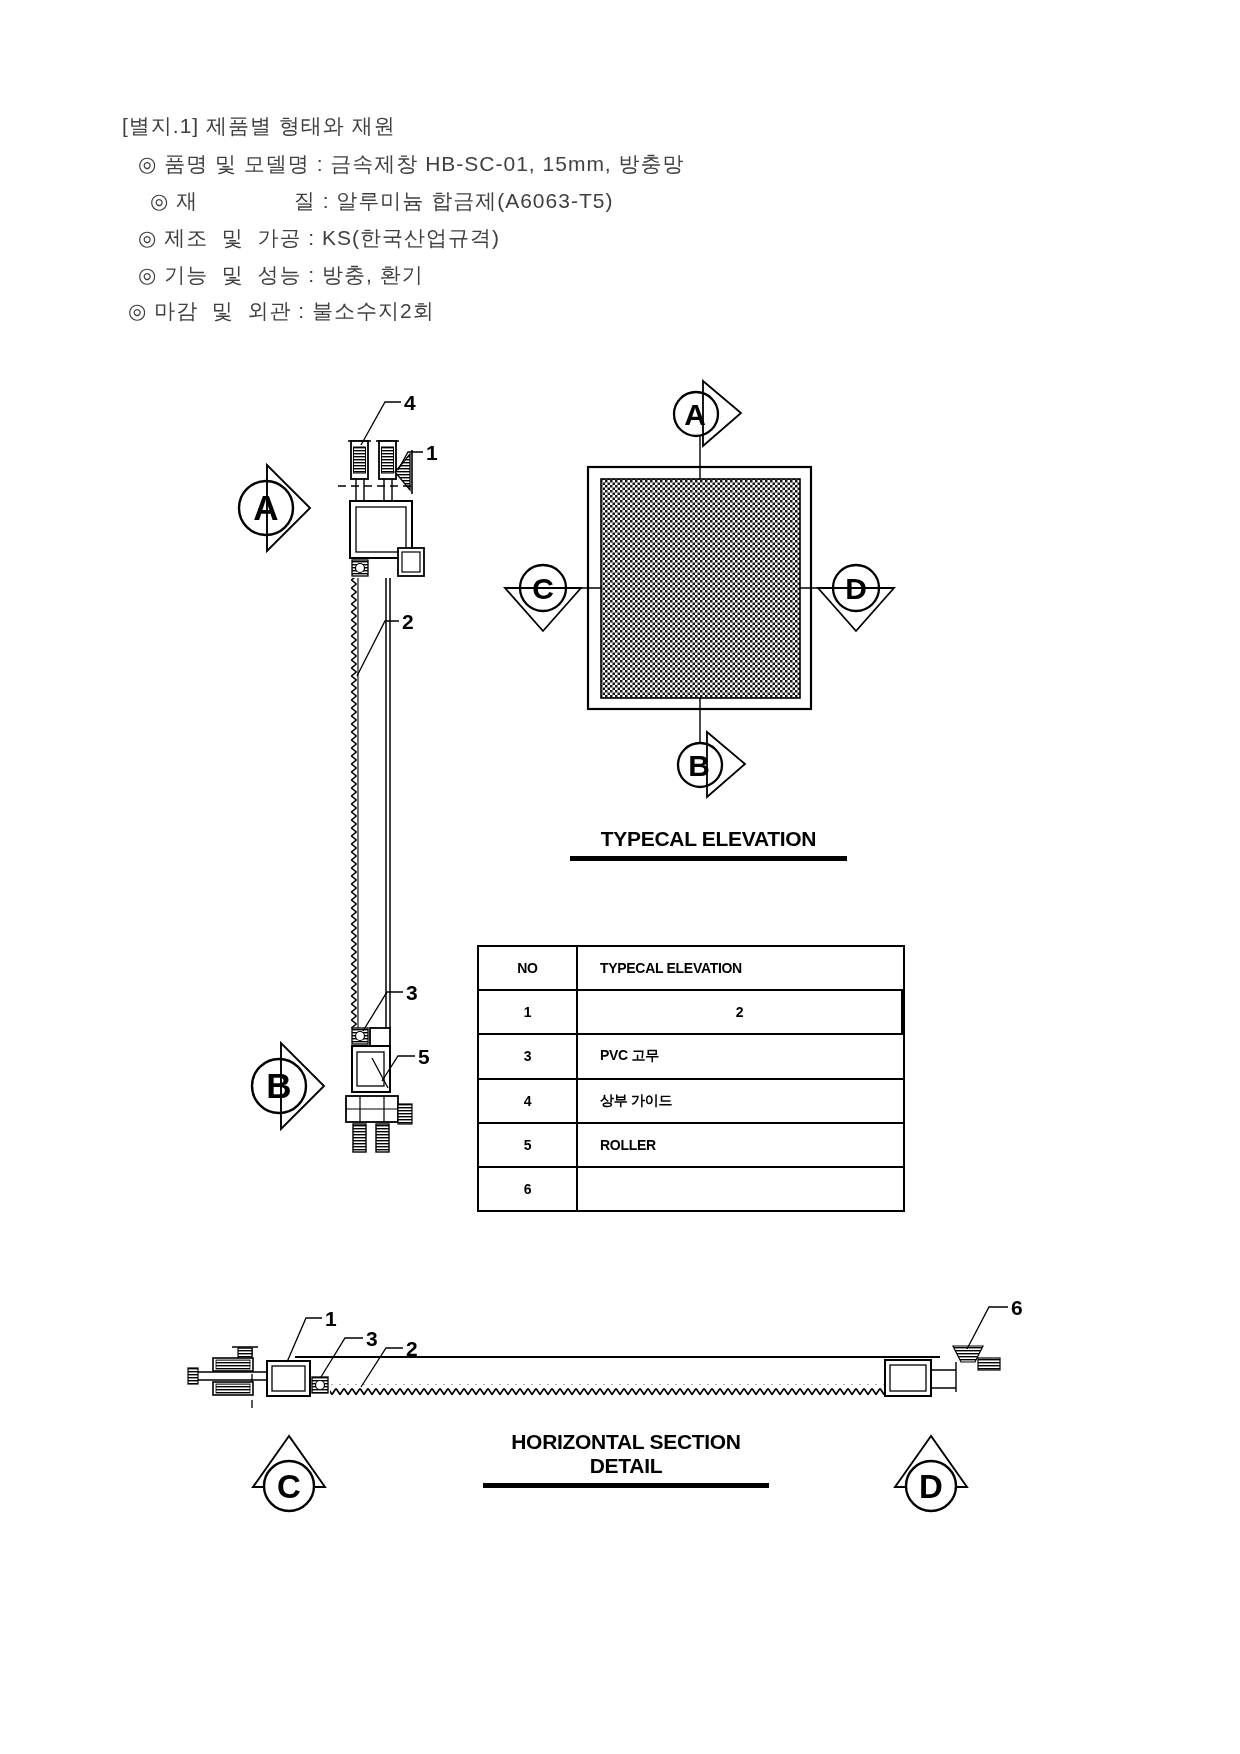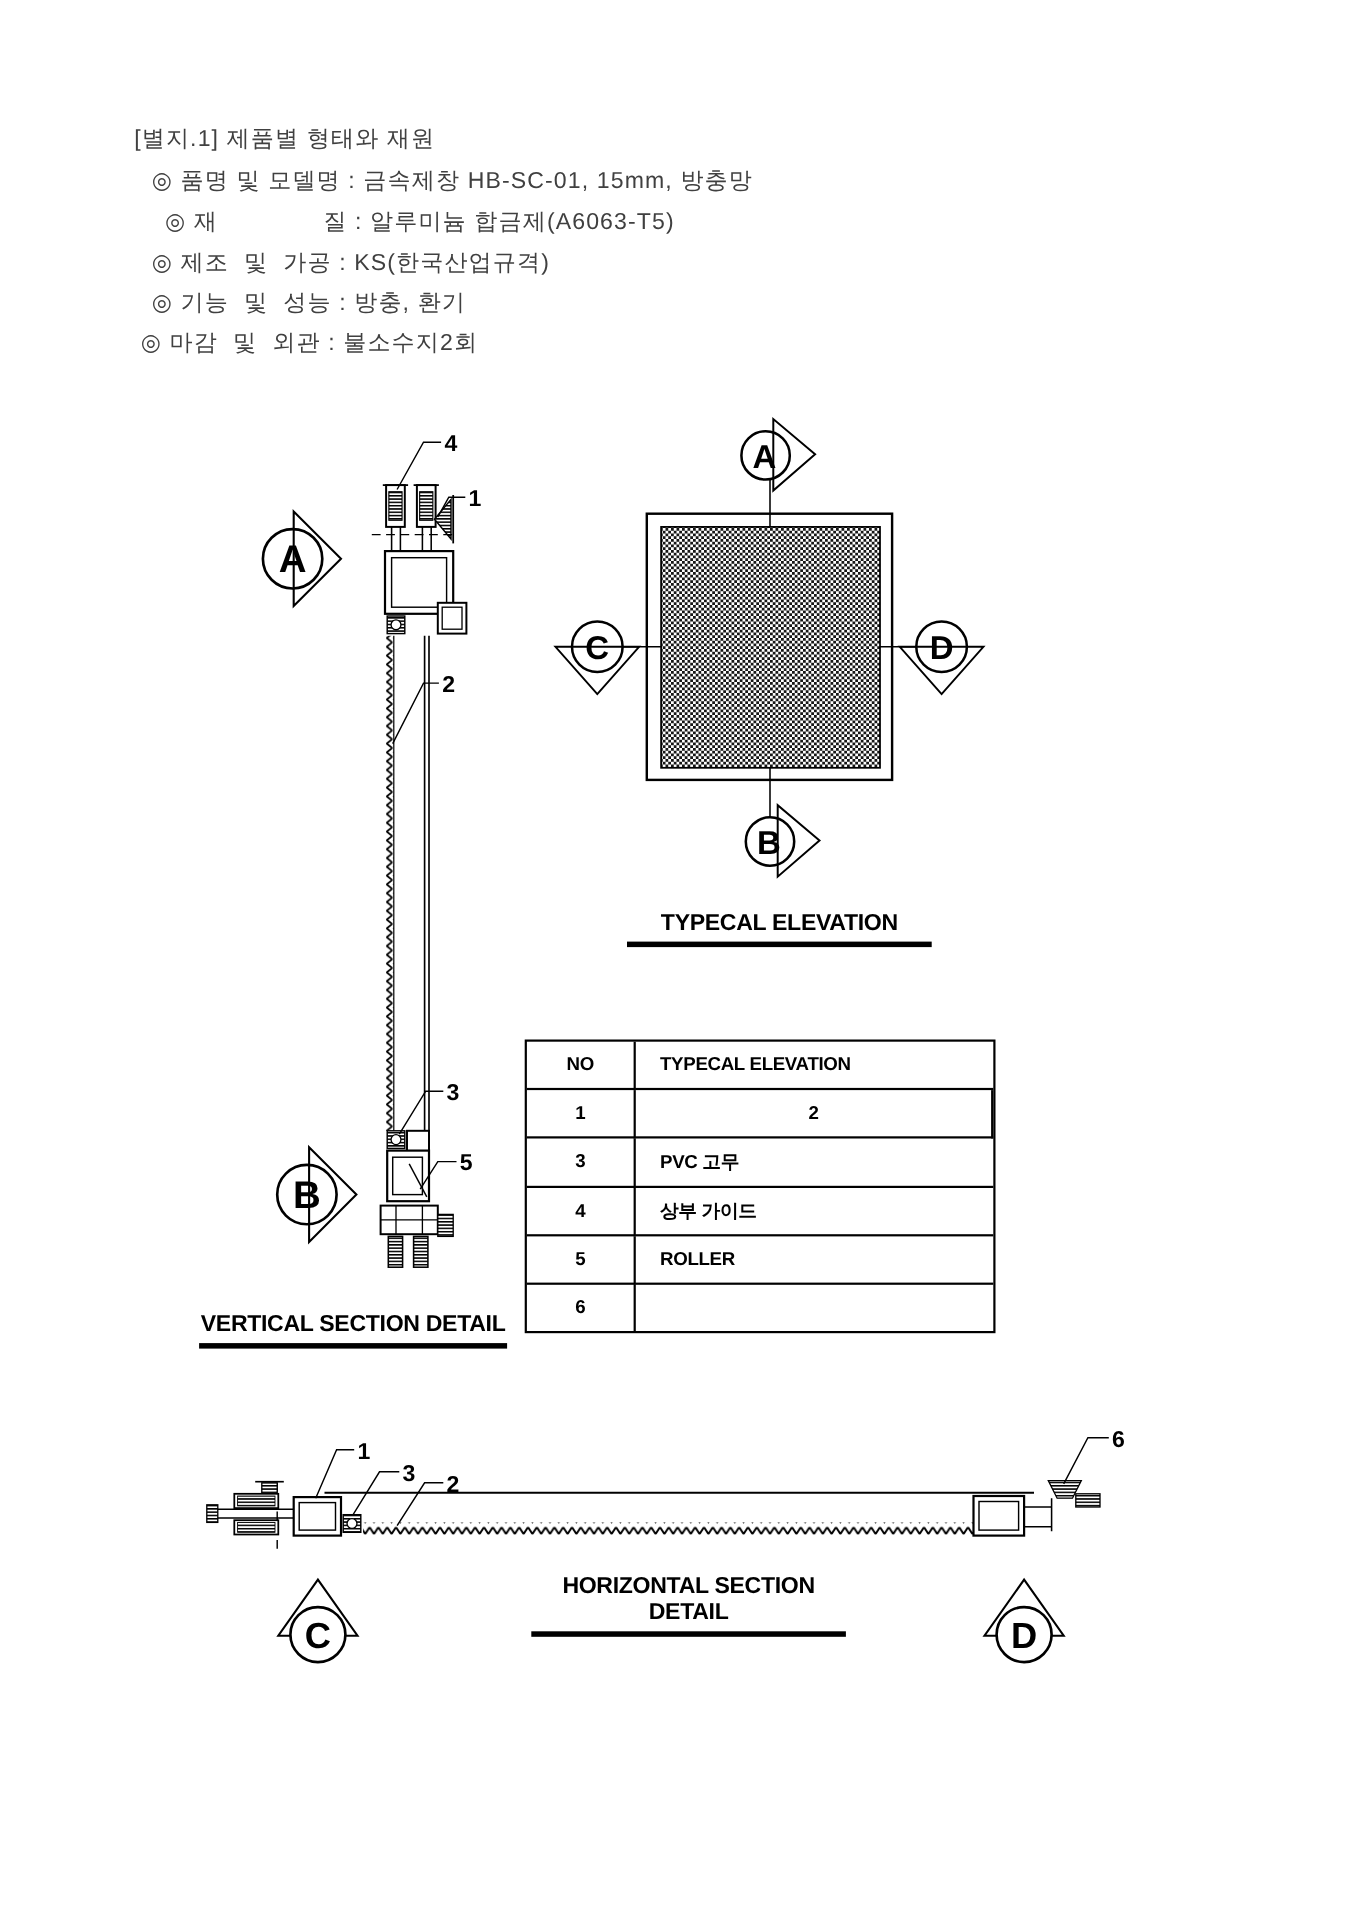--- a/index.html
+++ b/index.html
@@ -6,21 +6,21 @@
   .page{position:relative;width:1240px;height:1754px;background:#fff;overflow:hidden;
         font-family:"Liberation Sans","DejaVu Sans",sans-serif;color:#000;}
   .page svg{position:absolute;left:0;top:0;}
   
   .spec-line{position:absolute;white-space:pre;font-size:21px;letter-spacing:1px;color:#404040;}
   
   .dwg-title{position:absolute;text-align:center;font-weight:bold;font-size:21px;
              letter-spacing:-0.3px;border-bottom:5px solid #000;padding-bottom:5px;}
   
   .parts-table{position:absolute;left:477px;top:945px;width:424px;border:2.5px solid #000;
-               display:grid;grid-template-columns:99px 1fr;font-weight:bold;font-size:17px;
+               display:grid;grid-template-columns:99px 1fr;font-weight:bold;font-size:14px;
                letter-spacing:-0.3px;}
   .parts-table .cell{height:42.2px;display:flex;align-items:center;border-bottom:2px solid #000;}
   .parts-table .cell.no{justify-content:center;border-right:2.5px solid #000;}
   .parts-table .cell.desc{padding-left:22px;}
   .parts-table .cell.last{border-bottom:none;}
   
   text{font-family:"Liberation Sans","DejaVu Sans",sans-serif;fill:#000;}
   .callout{font-size:21px;font-weight:bold;}
   .marker-letter{font-weight:bold;}
 </style>
@@ -227,21 +227,20 @@
   <div>
     <div class="spec-line" style="left:122px;top:112px;">[별지.1] 제품별 형태와 재원</div>
     <div class="spec-line" style="left:138px;top:150px;">◎ 품명 및 모델명 : 금속제창 HB-SC-01, 15mm, 방충망</div>
     <div class="spec-line" style="left:150px;top:187px;">◎ 재              질 : 알루미늄 합금제(A6063-T5)</div>
     <div class="spec-line" style="left:138px;top:224px;">◎ 제조  및  가공 : KS(한국산업규격)</div>
     <div class="spec-line" style="left:138px;top:261px;">◎ 기능  및  성능 : 방충, 환기</div>
     <div class="spec-line" style="left:128px;top:297px;">◎ 마감  및  외관 : 불소수지2회</div>
   </div>
 
   <div class="dwg-title" style="left:570px;top:827px;width:277px;">TYPECAL ELEVATION</div>
-  <div class="dwg-title" style="left:181px;top:1192px;width:280px;">VERTICAL SECTION DETAIL</div>
   <div class="dwg-title" style="left:483px;top:1430px;width:286px;">HORIZONTAL SECTION DETAIL</div>
 
   <div class="parts-table">
     <div class="cell no">NO</div>
     <div class="cell desc">TYPECAL ELEVATION</div>
 
     <div class="cell no">1</div>
 
     <div class="cell no">2</div>
 

